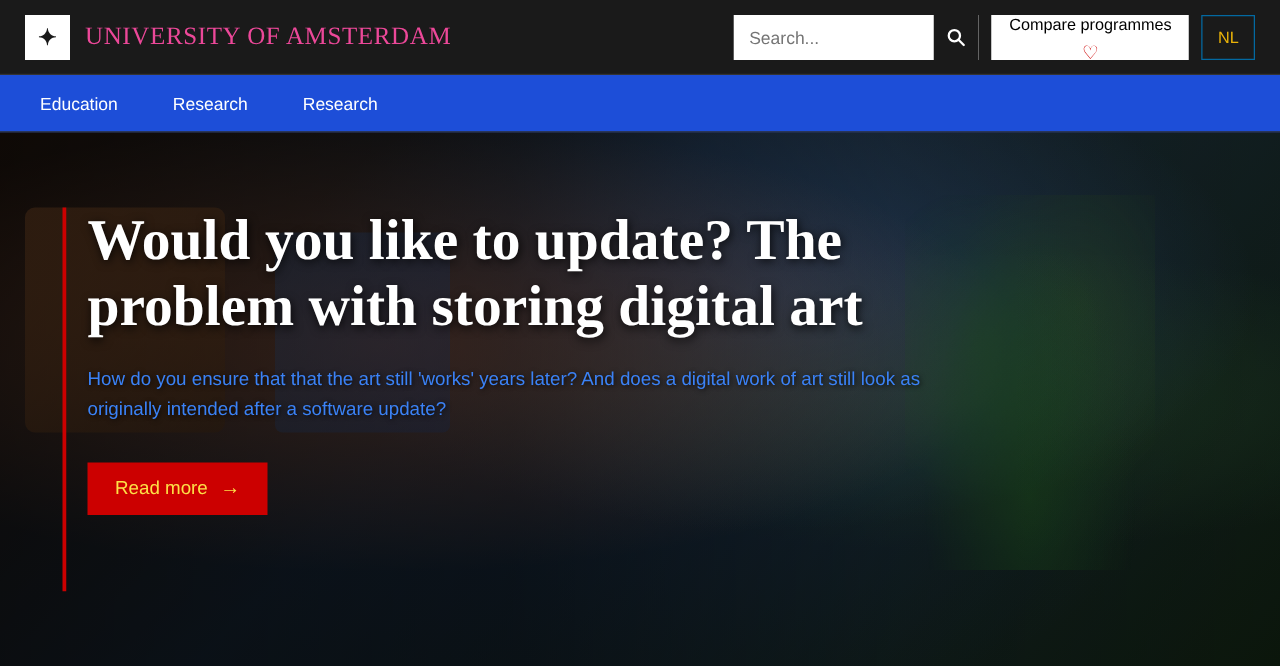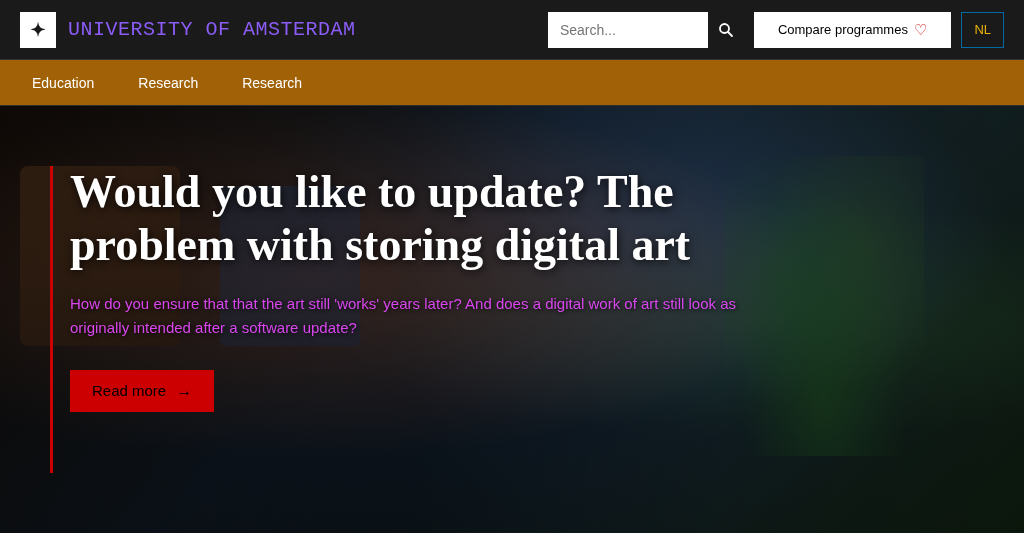--- a/index.html
+++ b/index.html
@@ -36,22 +36,22 @@
       display: flex;
       align-items: center;
       justify-content: center;
       font-size: 18px;
       font-weight: bold;
       color: #1a1a1a;
       flex-shrink: 0;
     }
 
     .logo-text {
-      color: #8b5cf6;
-      font-family: Liberation Mono, monospace;
+      color: #ec4899;
+      font-family: Liberation Serif, serif;
       font-size: 20px;
       font-weight: normal;
       letter-spacing: 0.5px;
       text-transform: uppercase;
     }
 
     .top-right {
       display: flex;
       align-items: center;
       gap: 10px;
@@ -86,50 +86,51 @@
       align-items: center;
       justify-content: center;
       cursor: pointer;
       color: white;
       font-size: 16px;
     }
 
     .compare-btn {
       background: #fff;
       border: none;
-      padding: 0 24px;
+      padding: 0 14px;
       height: 36px;
       font-size: 13px;
       font-family: Arial, sans-serif;
       cursor: pointer;
       display: flex;
       align-items: center;
       gap: 6px;
       white-space: nowrap;
+      flex-direction: column;
     }
 
     .heart-icon {
       color: #c00;
       font-size: 15px;
     }
 
     .lang-btn {
       background: #1a1a1a;
       border: 1px solid #0369a1;
       color: #eab308;
       padding: 0 12px;
       height: 36px;
       font-size: 13px;
       font-family: Liberation Sans, sans-serif;
       cursor: pointer;
     }
 
     
     .nav-bar {
-      background: #a16207;
+      background: #1d4ed8;
       display: flex;
       align-items: center;
       padding: 0 10px;
       height: 46px;
       border-bottom: 1px solid #2e2e2e;
     }
 
     .nav-item {
       color: #fff;
       font-family: Arial, Helvetica, sans-serif;
@@ -221,35 +222,35 @@
       font-family: Georgia, 'Times New Roman', serif;
       font-size: 46px;
       font-weight: bold;
       line-height: 1.15;
       margin-bottom: 20px;
       text-shadow: 1px 2px 8px rgba(0,0,0,0.8);
       max-width: 700px;
     }
 
     .hero-description {
-      color: #d946ef;
+      color: #3b82f6;
       font-family: Arial, Helvetica, sans-serif;
       font-size: 15px;
       line-height: 1.6;
       max-width: 680px;
       margin-bottom: 30px;
       text-shadow: 1px 1px 4px rgba(0,0,0,0.8);
     }
 
     .read-more-btn {
       display: inline-flex;
       align-items: center;
       gap: 10px;
       background: #cc0000;
-      color: #000000;
+      color: #fde047;
       font-family: Arial, Helvetica, sans-serif;
       font-size: 15px;
       font-weight: normal;
       padding: 12px 22px;
       border: none;
       cursor: pointer;
       text-decoration: none;
     }
 
     .arrow-icon {

